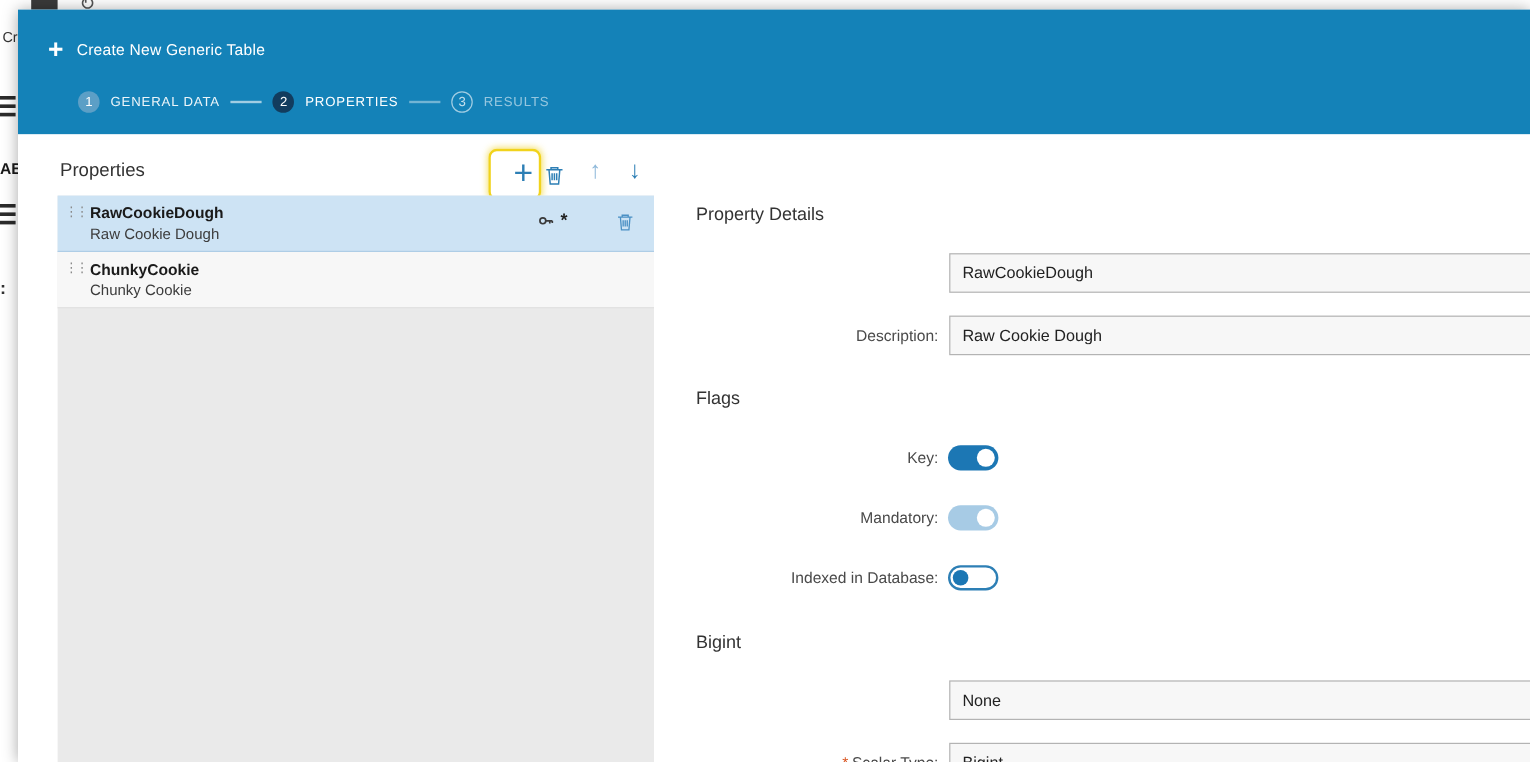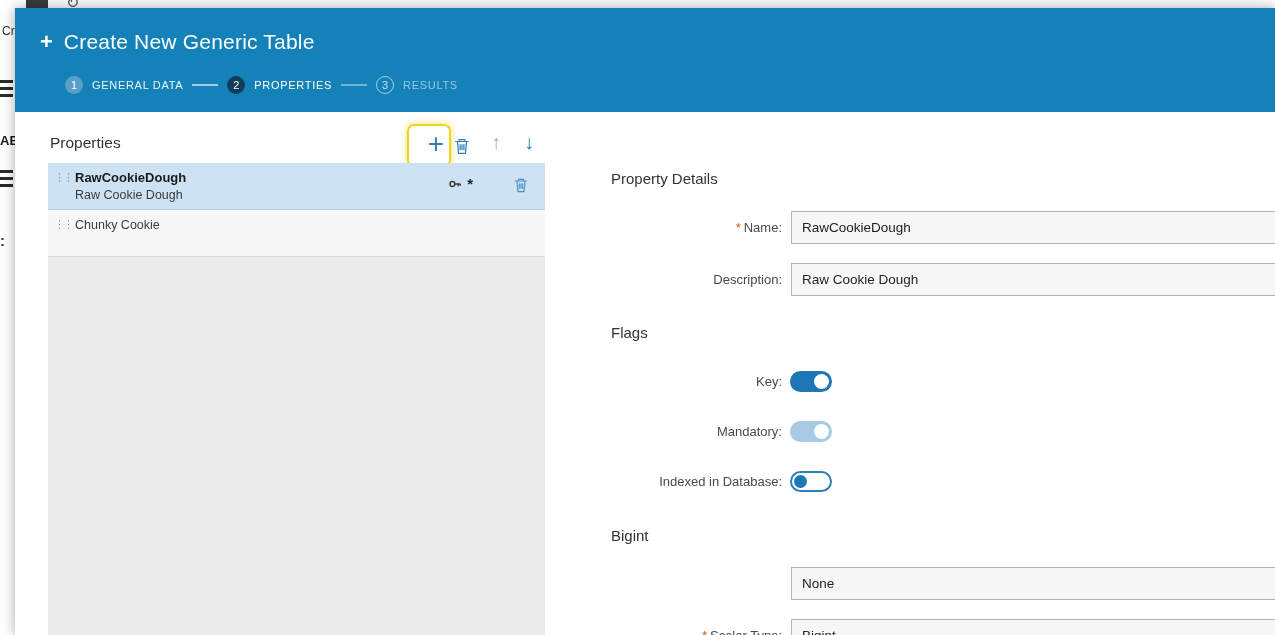--- a/index.html
+++ b/index.html
@@ -25,21 +25,21 @@
   .modal {
     position:absolute; left:15px; top:8px; right:0; bottom:0;
     background:#fff; box-shadow:0 0 12px rgba(0,0,0,.35);
   }
   .modal-header {
     position:absolute; left:0; right:0; top:0; height:104px;
     background:#1482b8; color:#fff;
   }
   .title-row { position:absolute; left:25px; top:22px; display:flex; align-items:center; gap:11px; }
   .title-plus { font-size:22px; font-weight:bold; line-height:22px; }
-  .modal-title { font-size:21px; font-weight:500; letter-spacing:.2px; }
+  .modal-title { font-size:13px; font-weight:500; letter-spacing:.2px; }
 
   .stepper { position:absolute; left:50px; top:68px; display:flex; align-items:center; }
   .step { display:flex; align-items:center; }
   .step-circle {
     width:18px; height:18px; border-radius:50%; display:flex; align-items:center;
     justify-content:center; font-size:11px; color:#fff; flex:0 0 auto;
   }
   .step-label { margin-left:9px; font-size:11px; letter-spacing:.7px; }
   .step-done .step-circle { background:#5c9fc6; }
   .step-done .step-label { color:rgba(255,255,255,.92);text-align:right; }
@@ -76,21 +76,21 @@
     position:absolute; left:6px; top:9px; font-size:11px; line-height:10px;
     color:#8a8a8a; letter-spacing:-2px; white-space:pre; cursor:grab;
   }
   .item-name { font-size:13px; font-weight:bold; color:#1a1a1a; line-height:17px; }
   .item-desc { font-size:12.5px; color:#3c3c3c; line-height:18px; }
   .item-flags { position:absolute; right:72px; top:13px; display:flex; align-items:center; gap:5px; }
   .item-flags .key-star { font-size:15px; font-weight:bold; color:#222; line-height:15px; }
   .item-trash { position:absolute; right:16px; top:14px; width:16px; height:16px; color:#4a90c4; cursor:pointer; }
 
   
-  .section-heading { position:absolute; left:565px; font-size:15px; color:#333;margin-left:31px; }
+  .section-heading { position:absolute; left:565px; font-size:15px; color:#333; }
   .h-details { top:58px; }
   .h-flags { top:212px;text-align:right; }
   .h-content { top:415px; }
 
   .form-label {
     position:absolute; left:537px; width:230px; text-align:right;
     font-size:13px; color:#4a4a4a;
   }
   .lbl-input { line-height:33px; }
   .lbl-toggle { line-height:21px; }
@@ -200,30 +200,28 @@
           </span>
           <span class="item-trash">
             <svg width="16" height="16" viewBox="0 0 16 16">
                 <path d="M2 4h12M5.5 4V2.4h5V4M4 4l.9 10.6h6.2L12 4M6.3 6.5v5.3M8 6.5v5.3M9.7 6.5v5.3" stroke="currentColor" fill="none" stroke-width="1.1"></path>
               </svg>
           </span>
         </div>
 
         <div class="list-item plain">
           <span class="drag-handle">⋮⋮</span>
+          <div class="item-name">ChunkyCookie</div>
           <div class="item-desc">Chunky Cookie</div>
         </div>
 
       </div>
 
       <div class="section-heading h-details">Property Details</div>
 
-      <div class="form-label lbl-input lb-name">
-        <span class="req">*</span><span>Name:</span>
-      </div>
       <input class="form-input in-name" value="RawCookieDough" style="">
 
       <div class="form-label lbl-input lb-desc">
         <span>Description:</span>
       </div>
       <input class="form-input in-desc" value="Raw Cookie Dough" style="">
 
       <div class="section-heading h-flags">Flags</div>
 
       <div class="form-label lbl-toggle lb-key">

